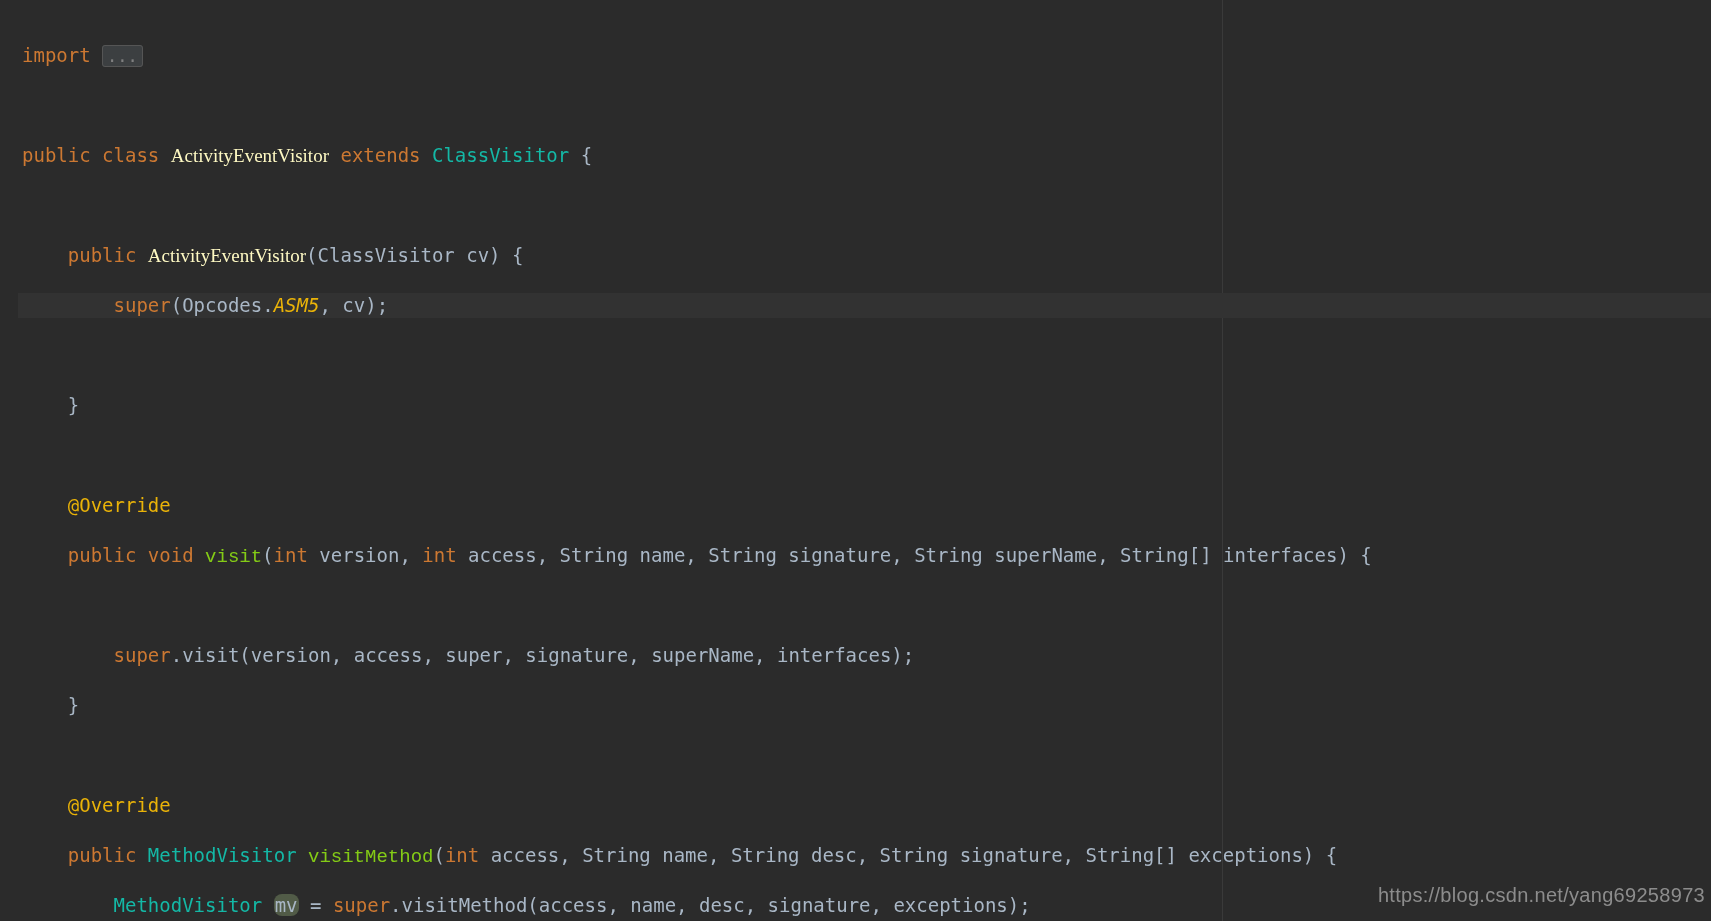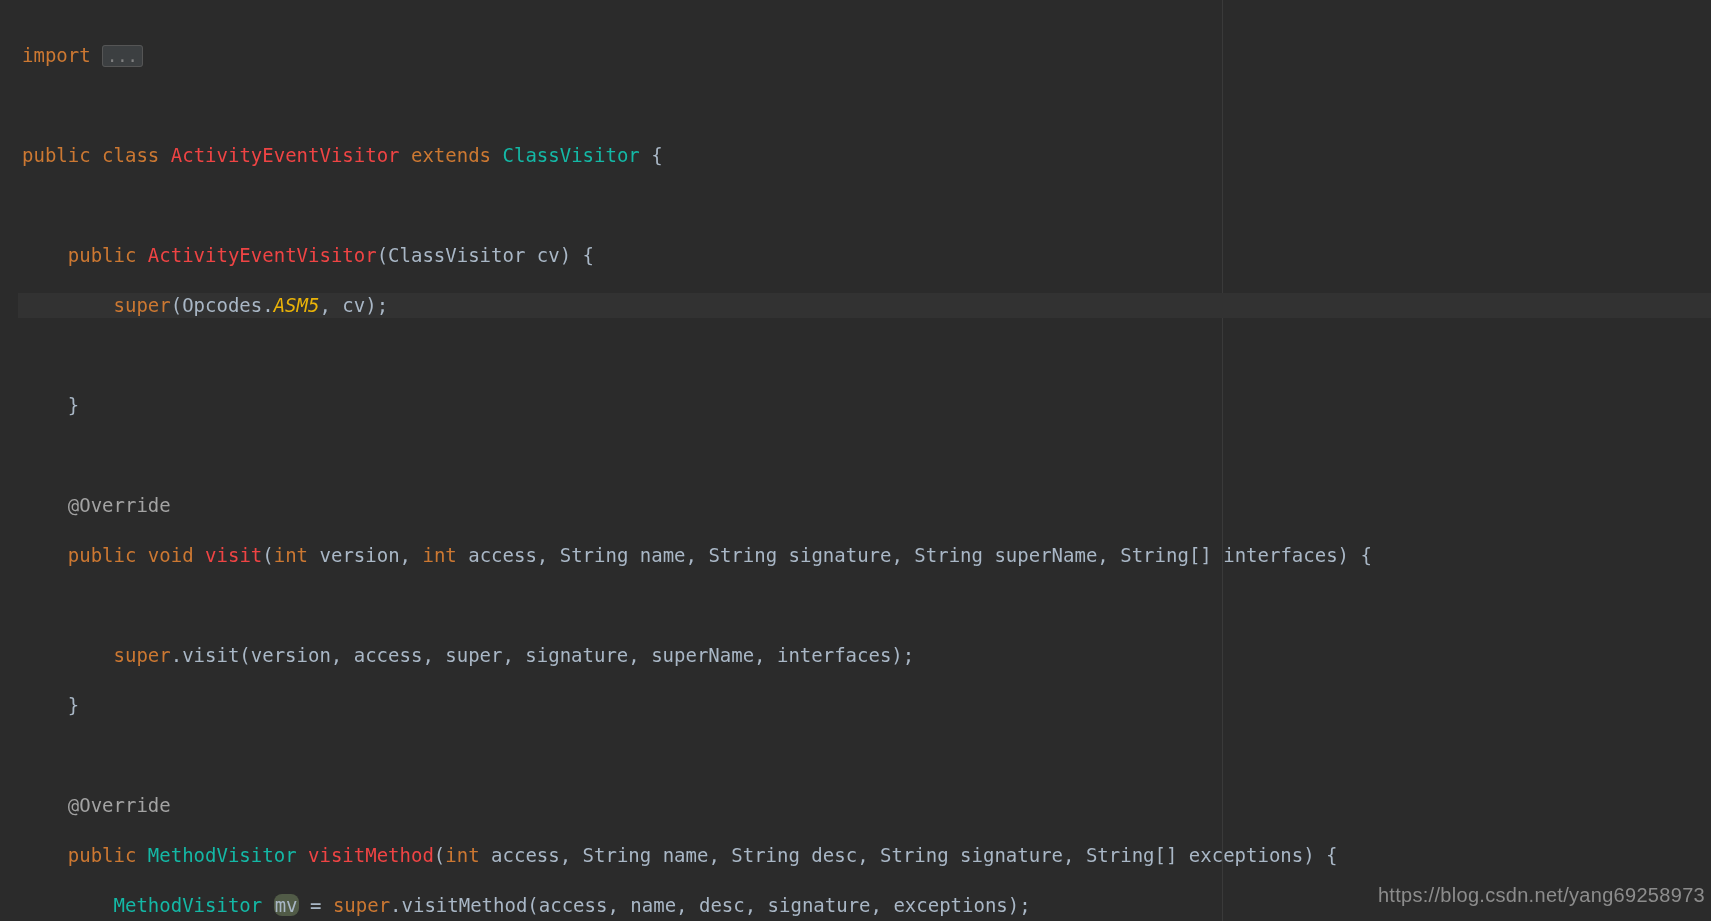--- a/index.html
+++ b/index.html
@@ -40,23 +40,23 @@
   .line {
     display: block;
     height: 25px;
     padding-left: 4px;
   }
   .line.hl {
     background: #323232;
   }
   .kw   { color: #cc7832; }
   .type { color: #14b8a6; text-align: right; }
-  .name { color: #ef4444; }
-  .fn   { color: #ef4444; }
-  .annot{ color: #a3a3a3; }
+  .name { color: #fef9c3; font-family: Liberation Serif, serif; }
+  .fn   { color: #84cc16; font-family: Liberation Mono, monospace; }
+  .annot{ color: #eab308; }
   .punct{ color: #a9b7c6; }
   .static-it { color: #eab308; font-style: italic; }
   .var-hl {
     background: #515b47;
     border-radius: 8px;
     padding: 0 1px;
   }
   .fold {
     background: #3c3f41;
     border: 1px solid #555;

